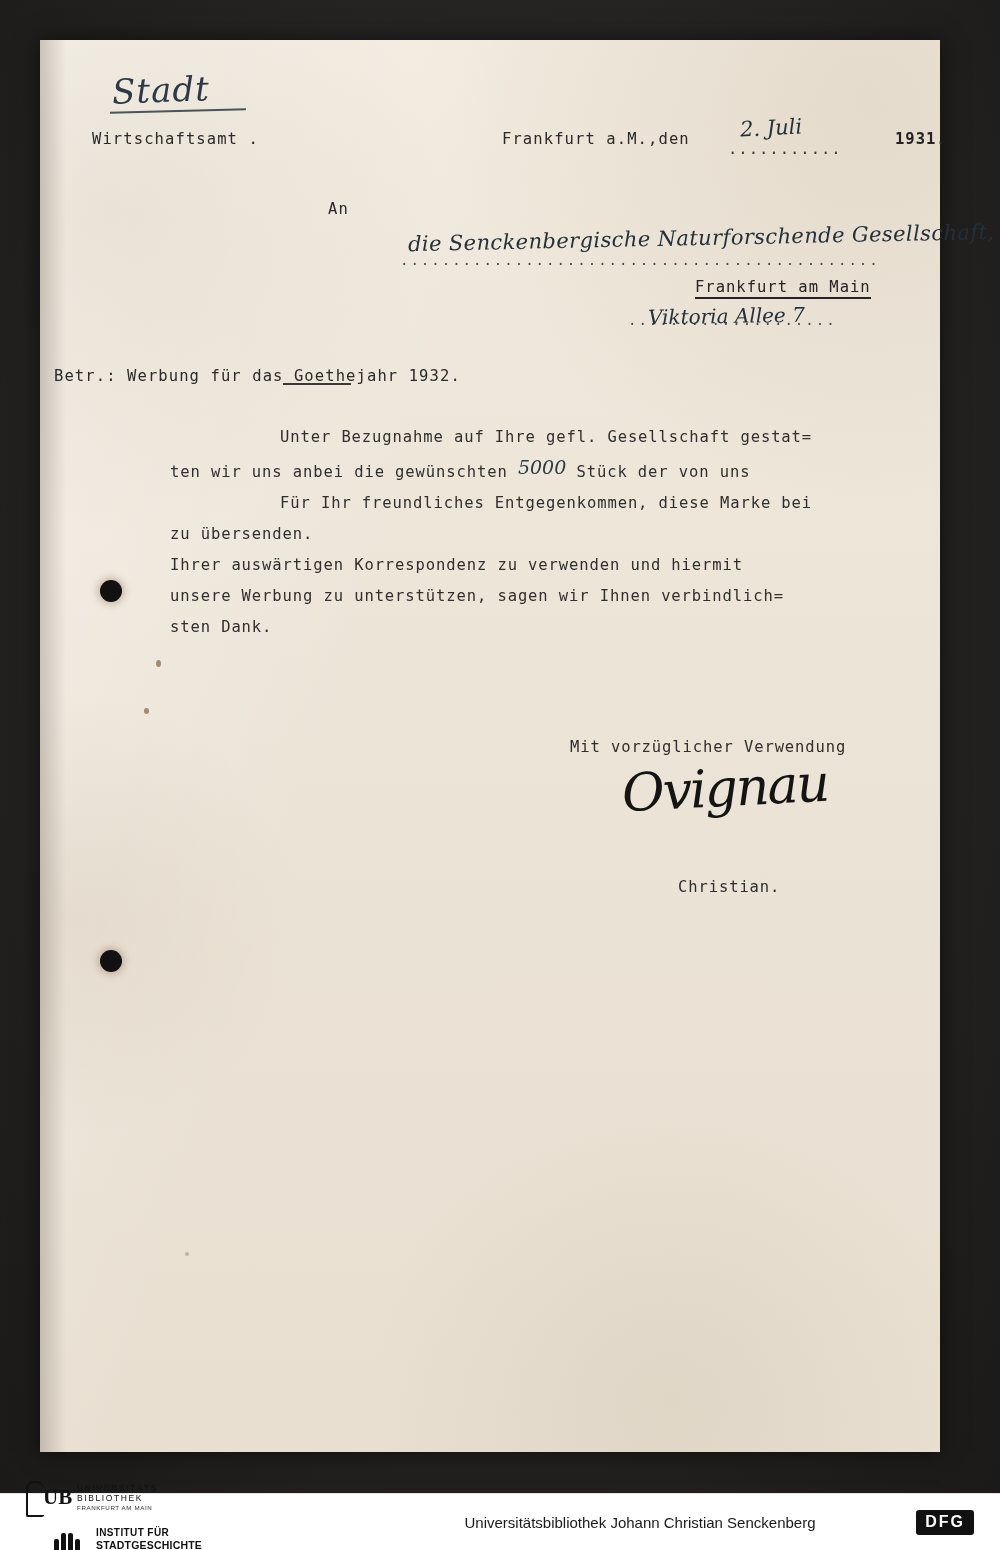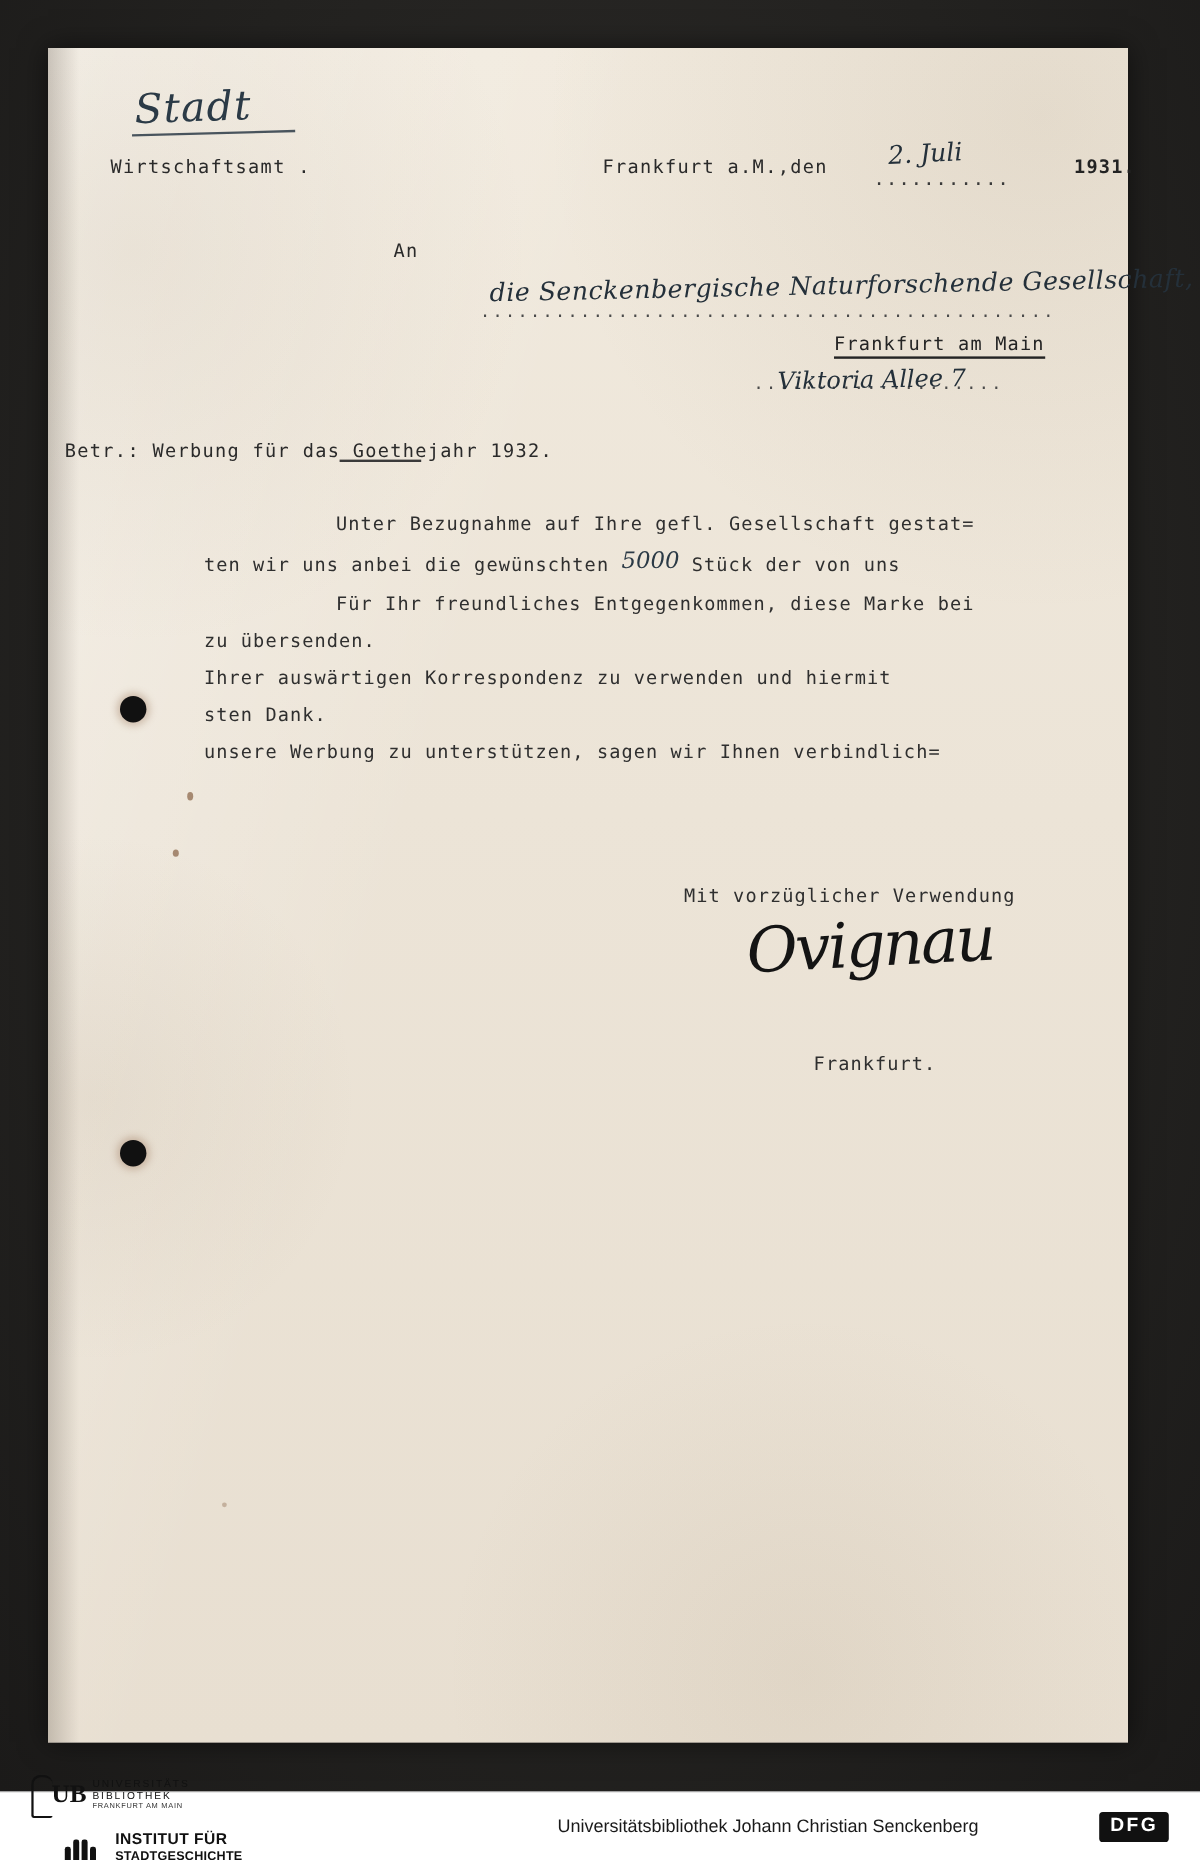--- a/index.html
+++ b/index.html
@@ -310,21 +310,21 @@
     display: block;
     width: 5px;
     background: #111;
     border-radius: 2px 2px 0 0;
   }
   .isg-mark i:nth-child(1){ height: 26px; }
   .isg-mark i:nth-child(2){ height: 32px; }
   .isg-mark i:nth-child(3){ height: 32px; }
   .isg-mark i:nth-child(4){ height: 26px; }
   .isg-words { line-height: 1.2; }
-  .isg-words .l1 { font-size: 13px; font-weight: bold; color: #111; letter-spacing: .4px; }
+  .isg-words .l1 { font-size: 10px; font-weight: bold; color: #111; letter-spacing: .4px; }
   .isg-words .l2 { font-size: 10.5px; font-weight: bold; color: #111; letter-spacing: .2px; }
   .isg-words .l3 { font-size: 6.3px; color: #333; letter-spacing: .2px; }
   .isg-words .l4 { font-size: 6.3px; color: #333; letter-spacing: .2px; }
 
   .footer-center {
     flex: 1;
     text-align: center;
     font-size: 15px;
     color: #1a1a1a;
   }
@@ -373,27 +373,27 @@
       <div class="abs tw subject">Betr.: Werbung für das Goethejahr 1932.</div>
       <div class="abs subject-rule"></div>
 
       <div class="body-block">
         <div class="tw-body body-line indent"><span>Unter Bezugnahme auf Ihre gefl. Gesellschaft gestat=</span></div>
         <div class="tw-body body-line">ten wir uns anbei die gewünschten <span class="qty">5000</span> Stück der von uns</div>
         <div class="tw-body body-line indent"><span>Für Ihr freundliches Entgegenkommen, diese Marke bei</span></div>
 
         <div class="tw-body body-line"><span>zu übersenden.</span></div>
         <div class="tw-body body-line"><span>Ihrer auswärtigen Korrespondenz zu verwenden und hiermit</span></div>
+        <div class="tw-body body-line"><span>unsere Werbung zu unterstützen, sagen wir Ihnen verbindlich=</span></div>
         <div class="tw-body body-line"><span>sten Dank.</span></div>
-        <div class="tw-body body-line"><span>unsere Werbung zu unterstützen, sagen wir Ihnen verbindlich=</span></div>
       </div>
 
       <div class="abs tw-body closing">Mit vorzüglicher Verwendung</div>
       <div class="abs signature">Ovignau</div>
-      <div class="abs tw-body role">Frankfurt.</div>
+      <div class="abs tw-body role">Christian.</div>
 
       <div class="hole hole-1"></div>
       <div class="hole hole-2"></div>
       <div class="speck speck-a"></div>
       <div class="speck speck-b"></div>
       <div class="speck speck-c"></div>
     </div>
   </div>
 
   <div class="footer">

